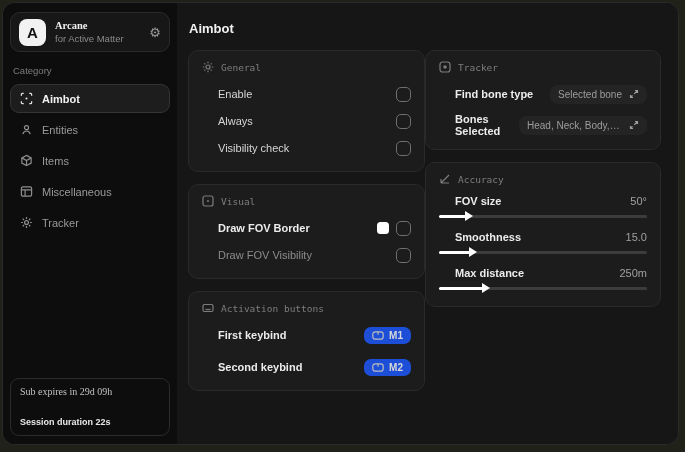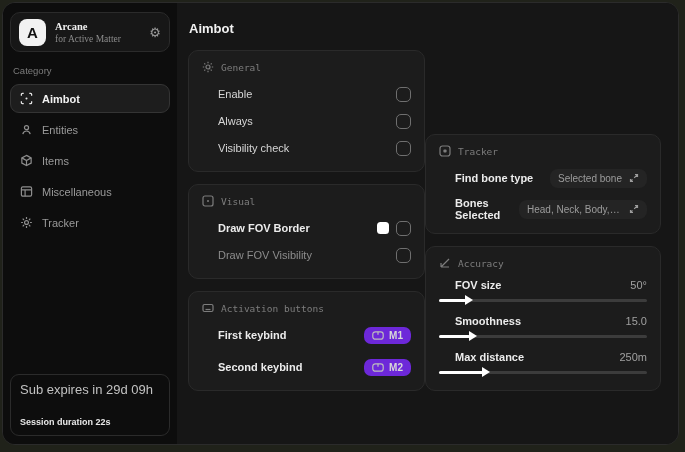--- a/index.html
+++ b/index.html
@@ -25,44 +25,44 @@
     background:#171717; border:1px solid #2b2b2b; border-radius:10px;
     display:flex; align-items:center; gap:9px; padding:6px 8px; height:40px;
   }
   .logo-box {
     width:27px; height:27px; background:#f2f2f2; border-radius:8px;
     color:#111; font-weight:bold; font-size:15px;
     display:flex; align-items:center; justify-content:center; flex-shrink:0;
   }
   .profile-text { flex:1; min-width:0; }
   .profile-title { font-size:10.5px; font-weight:bold; color:#f0f0f0;font-family:Liberation Serif, serif; }
-  .profile-sub { font-size:9.5px; color:#8b8b8b; margin-top:2px;font-family:Liberation Serif, serif; }
+  .profile-sub { font-size:9.5px; color:#8b8b8b; margin-top:2px; }
   .profile-gear { color:#9a9a9a; font-size:13px; line-height:1; cursor:pointer; }
   .category-label { font-size:9.5px; color:#7c7c7c; margin:13px 3px 8px 3px; }
   .nav { display:flex; flex-direction:column; gap:2px; }
   .nav-item {
     display:flex; align-items:center; gap:9px;
     padding:7px 9px; border-radius:9px; border:1px solid transparent;
     color:#9a9a9a; font-size:11px; cursor:pointer;
   }
   .nav-item .nv-icon { width:13px; height:13px; display:inline-flex; color:#8d8d8d; }
   .nav-item.active {
     background:#1d1d1d; border-color:#343434; color:#f2f2f2; font-weight:bold;
   }
   .nav-item.active .nv-icon { color:#e6e6e6; }
   .sidebar-spacer { flex:1; }
   .sub-box {
     border:1px solid #2b2b2b; border-radius:9px; padding:7px 9px 8px 9px;
   }
-  .sub-line1 { font-family:Liberation Sans, sans-serif; font-size:13px; color:#c2c2c2; }
+  .sub-line1 { font-family:Liberation Serif, serif; font-size:10px; color:#c2c2c2; }
   .sub-line2 { font-size:9px; font-weight:bold; color:#e8e8e8; margin-top:20px; }
   
   .main { flex:1; padding:14px 14px 12px 11px; background:#161616; overflow:hidden; }
   .page-title { font-size:13px; font-weight:bold; color:#f2f2f2; margin:4px 0 14px 1px; }
-  .columns { display:flex; align-items:flex-end; }
+  .columns { display:flex; align-items:flex-start; }
   .col { display:flex; flex-direction:column; gap:12px; }
   .col-left { width:237px; }
   .col-right { width:236px; }
   .panel {
     background:#1c1c1c; border:1px solid #2a2a2a; border-radius:10px;
     padding:10px 13px 12px 13px; width:100%;
   }
   .panel-header {
     display:flex; align-items:center; gap:7px;
     font-family:"DejaVu Sans Mono", monospace; font-size:9.5px; color:#7d7d7d;
@@ -79,21 +79,21 @@
   .checkbox {
     width:15px; height:15px; border:1.5px solid #6f6f6f; border-radius:5px;
     background:transparent; cursor:pointer; flex-shrink:0;
   }
   .swatch-group { display:flex; align-items:center; gap:7px; }
   .color-swatch {
     width:12px; height:12px; border-radius:3.5px; background:#ffffff; cursor:pointer;
   }
   .keybadge {
     display:flex; align-items:center; gap:5px;
-    background:#6d28d9; border-radius:7px; padding:3px 8px;
+    background:#1d4ed8; border-radius:7px; padding:3px 8px;
     font-size:10px; font-weight:bold; color:#d8d8d8; cursor:pointer;
   }
   .keybadge .kb-icon { width:12px; height:9px; display:inline-flex; color:#bdbdbd; }
   .pill {
     display:flex; align-items:center; gap:7px;
     background:#242424; border-radius:8px; padding:4px 8px;
     font-size:10px; color:#9c9c9c; cursor:pointer; white-space:nowrap;
     max-width:152px;
   }
   .pill .pill-text { overflow:hidden; text-overflow:ellipsis; }

